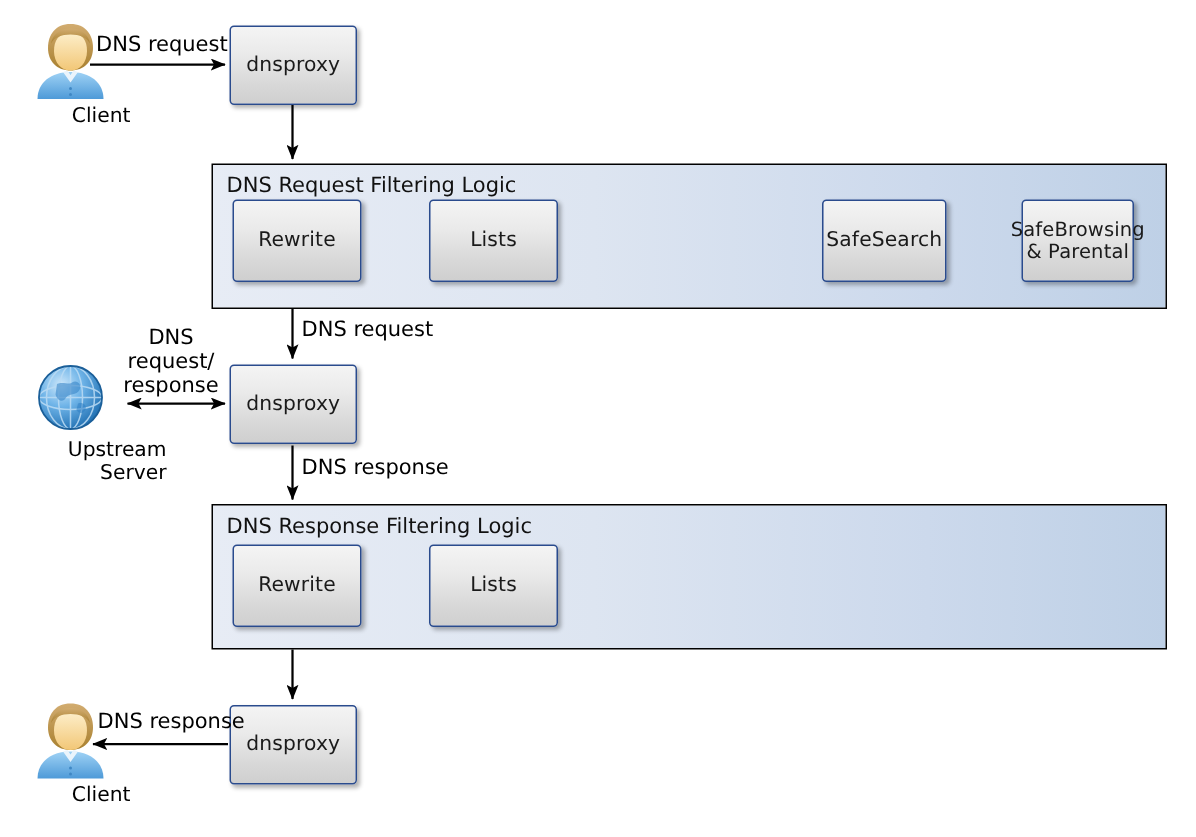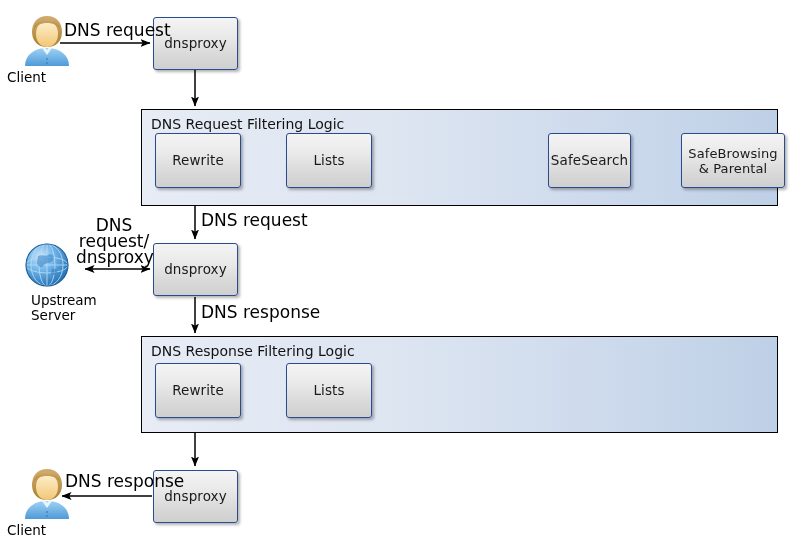--- a/index.html
+++ b/index.html
@@ -50,34 +50,34 @@
     left: 9px;
     top: 6px;
     font-size: 14px;
     color: #111111;
     white-space: nowrap;
   }
 
   
   .edge-label {
     position: absolute;
-    font-size: 17px;
+    font-size: 14px;
     line-height: 16px;
     color: #000000;
     white-space: pre-line;
   }
   .edge-label.center { text-align: center; }
 
   
   .caption {
     position: absolute;
     font-size: 13.5px;
     line-height: 15px;
     color: #000000;
-    text-align: left;
+    text-align: right;
     white-space: pre-line;
   }
 
   
   svg.layer {
     position: absolute;
     left: 0;
     top: 0;
     width: 797px;
     height: 558px;
@@ -130,21 +130,21 @@
     <div class="group-title">DNS Request Filtering Logic</div>
   </div>
 
   <div class="node" style="left:155px; top:133px; width:86px; height:55px;">Rewrite</div>
 
   <div class="node" style="left:286px; top:133px; width:86px; height:55px;">Lists</div>
 
 
   <div class="node" style="left:548px; top:133px; width:83px; height:55px;">SafeSearch</div>
 
-  <div class="node tight" style="left:681px; top:133px; width:104px; height:55px;">SafeBrowsing
+  <div class="node tight" style="left:681px; top:133px; width:75px; height:55px;">SafeBrowsing
 &amp; Parental</div>
 
   <div class="group" style="left:141px; top:336px; width:637px; height:97px;">
     <div class="group-title">DNS Response Filtering Logic</div>
   </div>
 
   <div class="node" style="left:155px; top:363px; width:86px; height:55px;">Rewrite</div>
 
   <div class="node" style="left:286px; top:363px; width:86px; height:55px;">Lists</div>
 
@@ -212,19 +212,19 @@
     <circle cx="25" cy="49" r="1" fill="#3f87c4"></circle>
   </svg>
   <div class="caption" style="left:7px; top:523px; width:80px;">Client</div>
 
   <div class="edge-label" style="left:64px; top:22px;">DNS request</div>
 
   <div class="edge-label" style="left:201px; top:212px;">DNS request</div>
 
   <div class="edge-label center" style="left:76px; top:217px; width:76px;">DNS
 request/
-dnsproxy</div>
+response</div>
 
   <div class="edge-label" style="left:201px; top:304px;">DNS response</div>
 
   <div class="edge-label" style="left:65px; top:473px;">DNS response</div>
 
 </div>
 
 </body></html>

